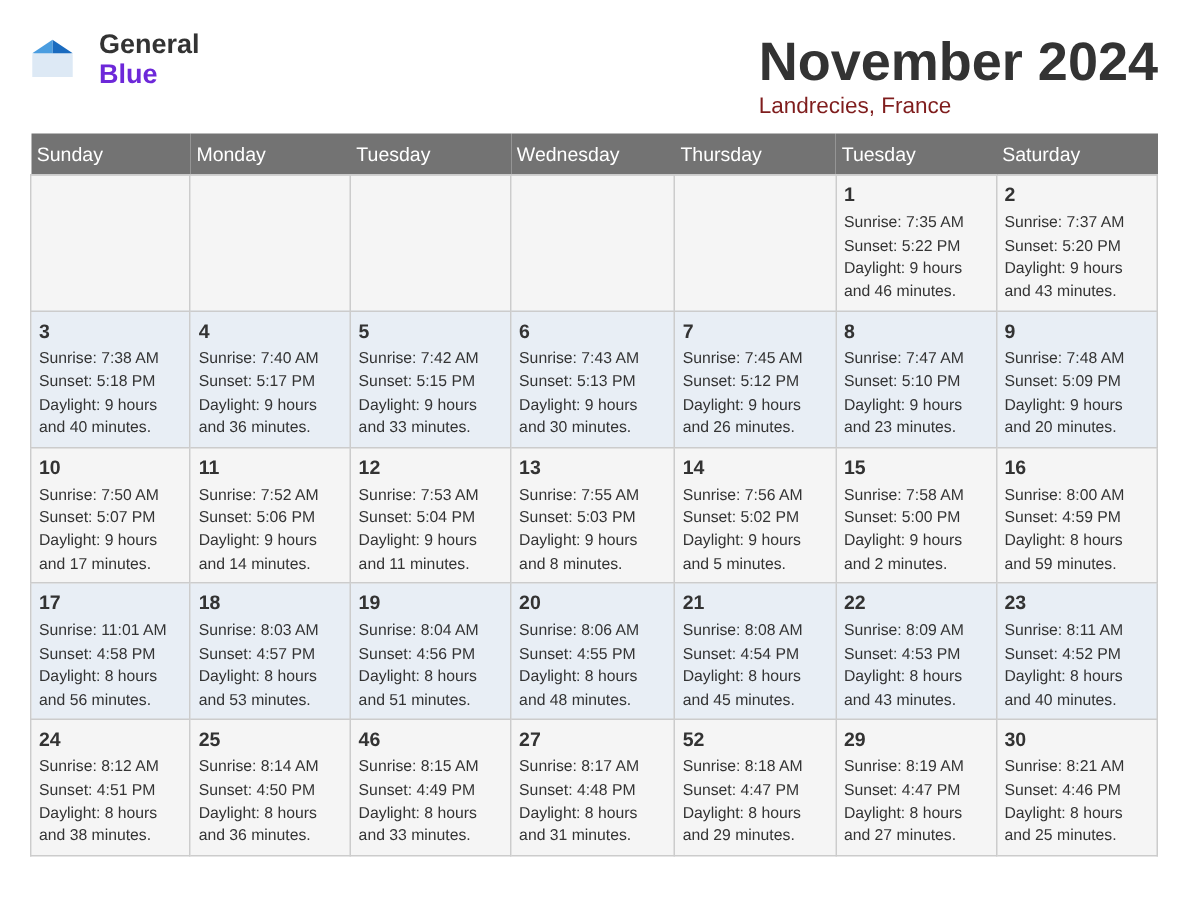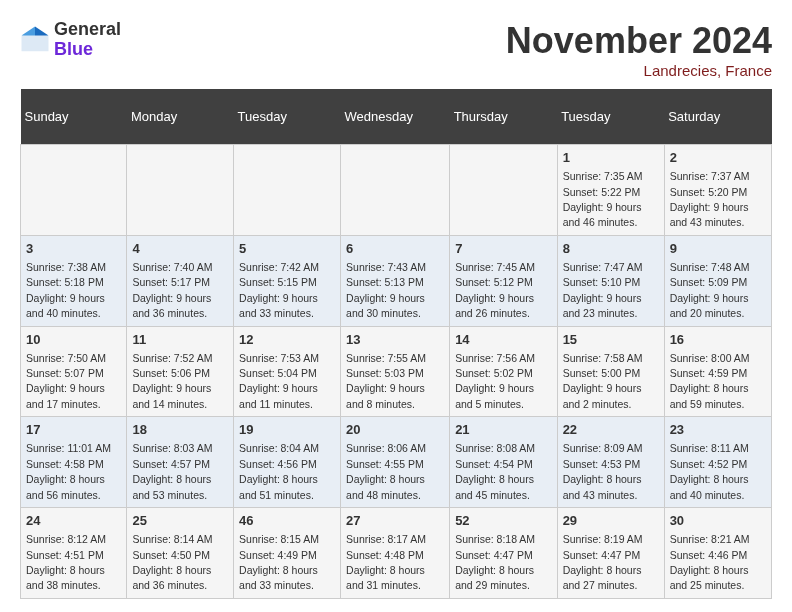--- a/index.html
+++ b/index.html
@@ -12,21 +12,21 @@
     }
     .header {
       display: flex;
       justify-content: space-between;
       align-items: flex-start;
       margin-bottom: 10px;
     }
     .logo {
       display: flex;
       align-items: center;
-      gap: 4px;
+      gap: 16px;
     }
     .logo-text {
       display: flex;
       flex-direction: column;
       line-height: 1.1;
     }
     .logo-general {
       font-size: 18px;
       font-weight: bold;
       color: #333;
@@ -34,40 +34,39 @@
     .logo-blue {
       font-size: 18px;
       font-weight: bold;
       color: #6d28d9;
     }
     .logo-icon {
       width: 30px;
       height: 30px;
     }
     .title-block {
-      text-align: right;
     }
     .month-title {
       font-size: 36px;
       font-weight: bold;
       color: #333;
     }
     .location {
       font-size: 15px;
       color: #7f1d1d;
     }
     table {
       width: 100%;
       border-collapse: collapse;
       font-size: 11px;
     }
     thead tr th {
-      background-color: #404040;
+      background-color: #737373;
       color: #fff;
-      padding: 20px 4px;
+      padding: 6px 4px;
       text-align: left;
       font-size: 13px;
       font-weight: normal;
     }
     tbody tr td {
       border: 1px solid #ccc;
       vertical-align: top;
       padding: 4px 5px;
       width: 113px;
       min-height: 80px;

